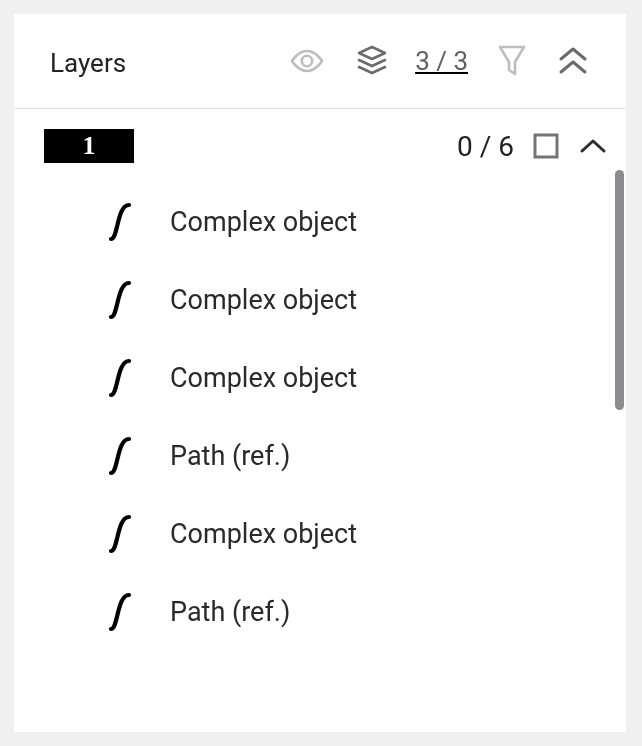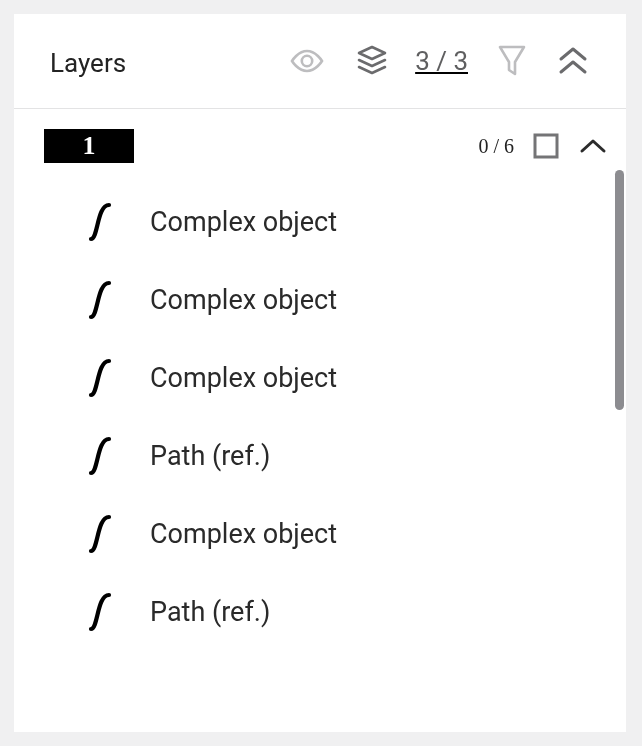--- a/index.html
+++ b/index.html
@@ -71,29 +71,29 @@
     justify-content: center;
     font-family: Georgia, 'Times New Roman', serif;
   }
   .group-right {
     margin-left: auto;
     display: flex;
     align-items: center;
     gap: 18px;
   }
   .group-count {
-    font-size: 20px;
+    font-size: 28px;
     color: #222;
-    font-family: Liberation Serif, serif;
   }
 
   
   .children {
     display: flex;
     flex-direction: column;
+    padding-left: 20px;
   }
   .child {
     display: flex;
     align-items: center;
     padding: 18px 18px 18px 72px;
     gap: 36px;
   }
   .child-label {
     font-size: 27px;
     color: #2a2a2a;

